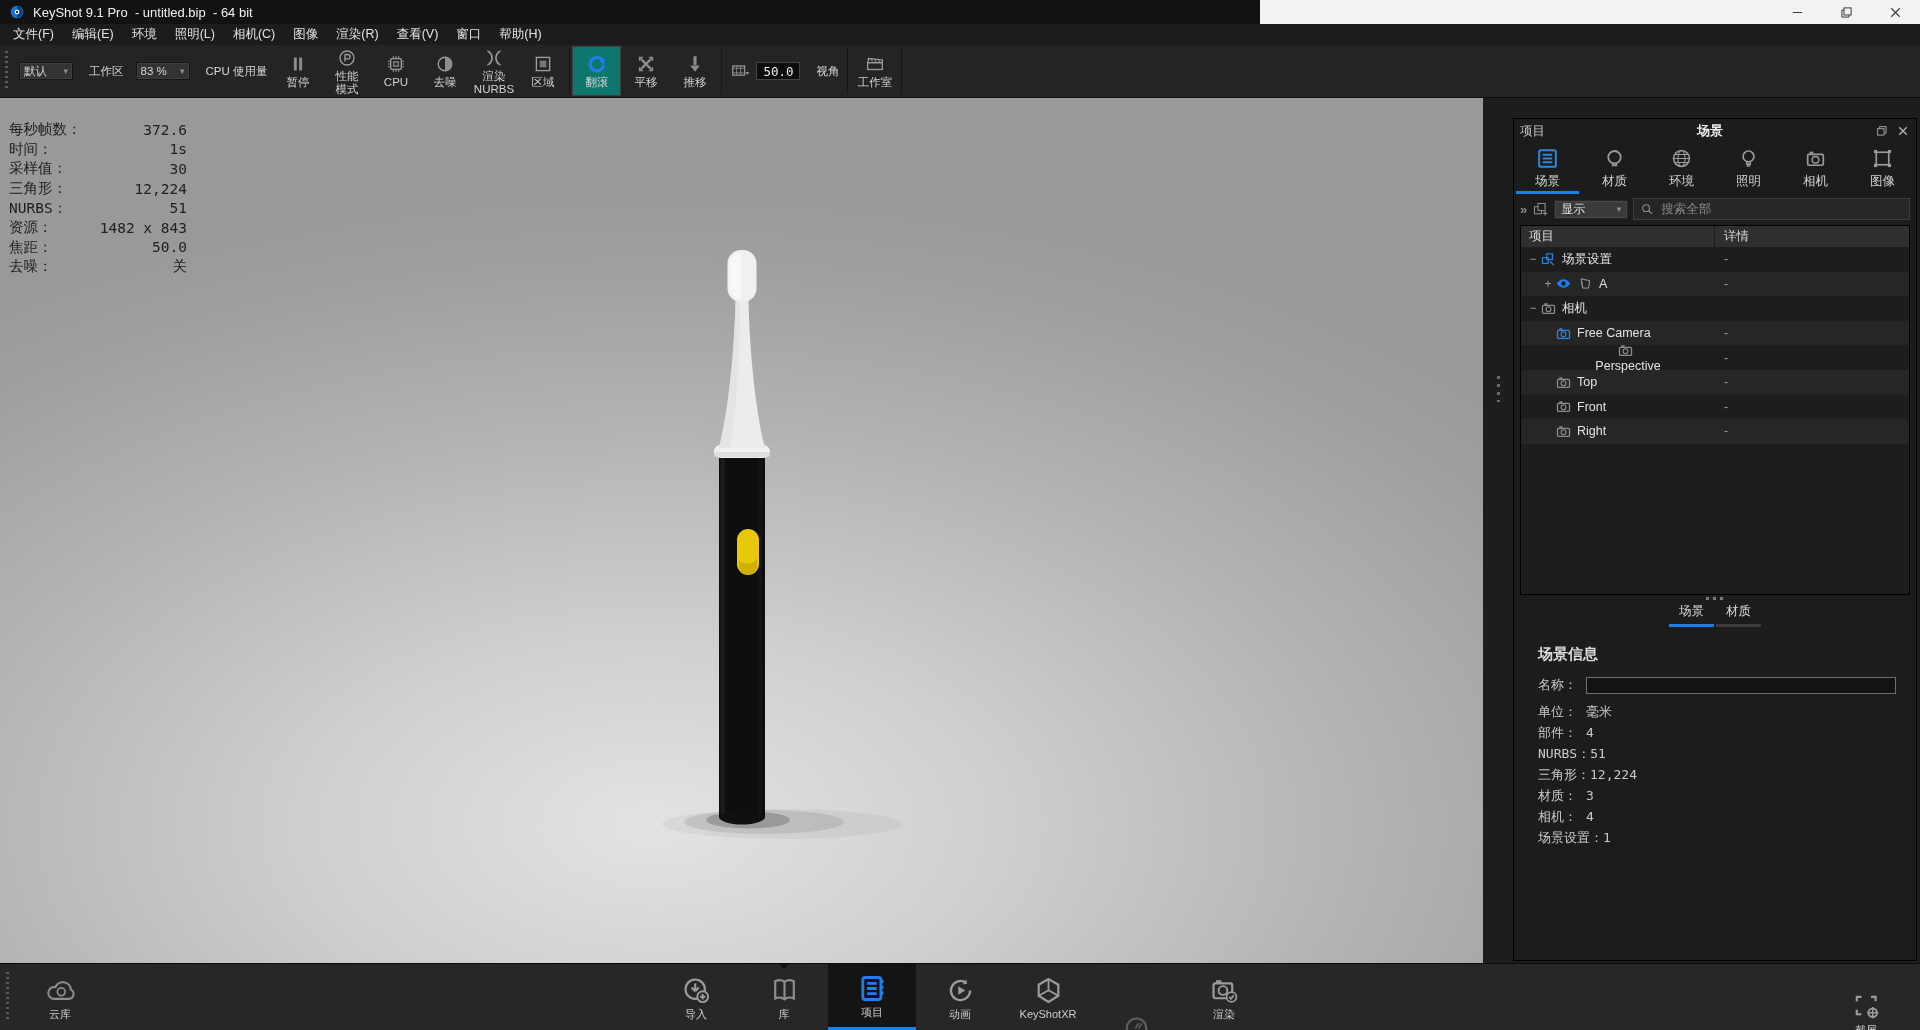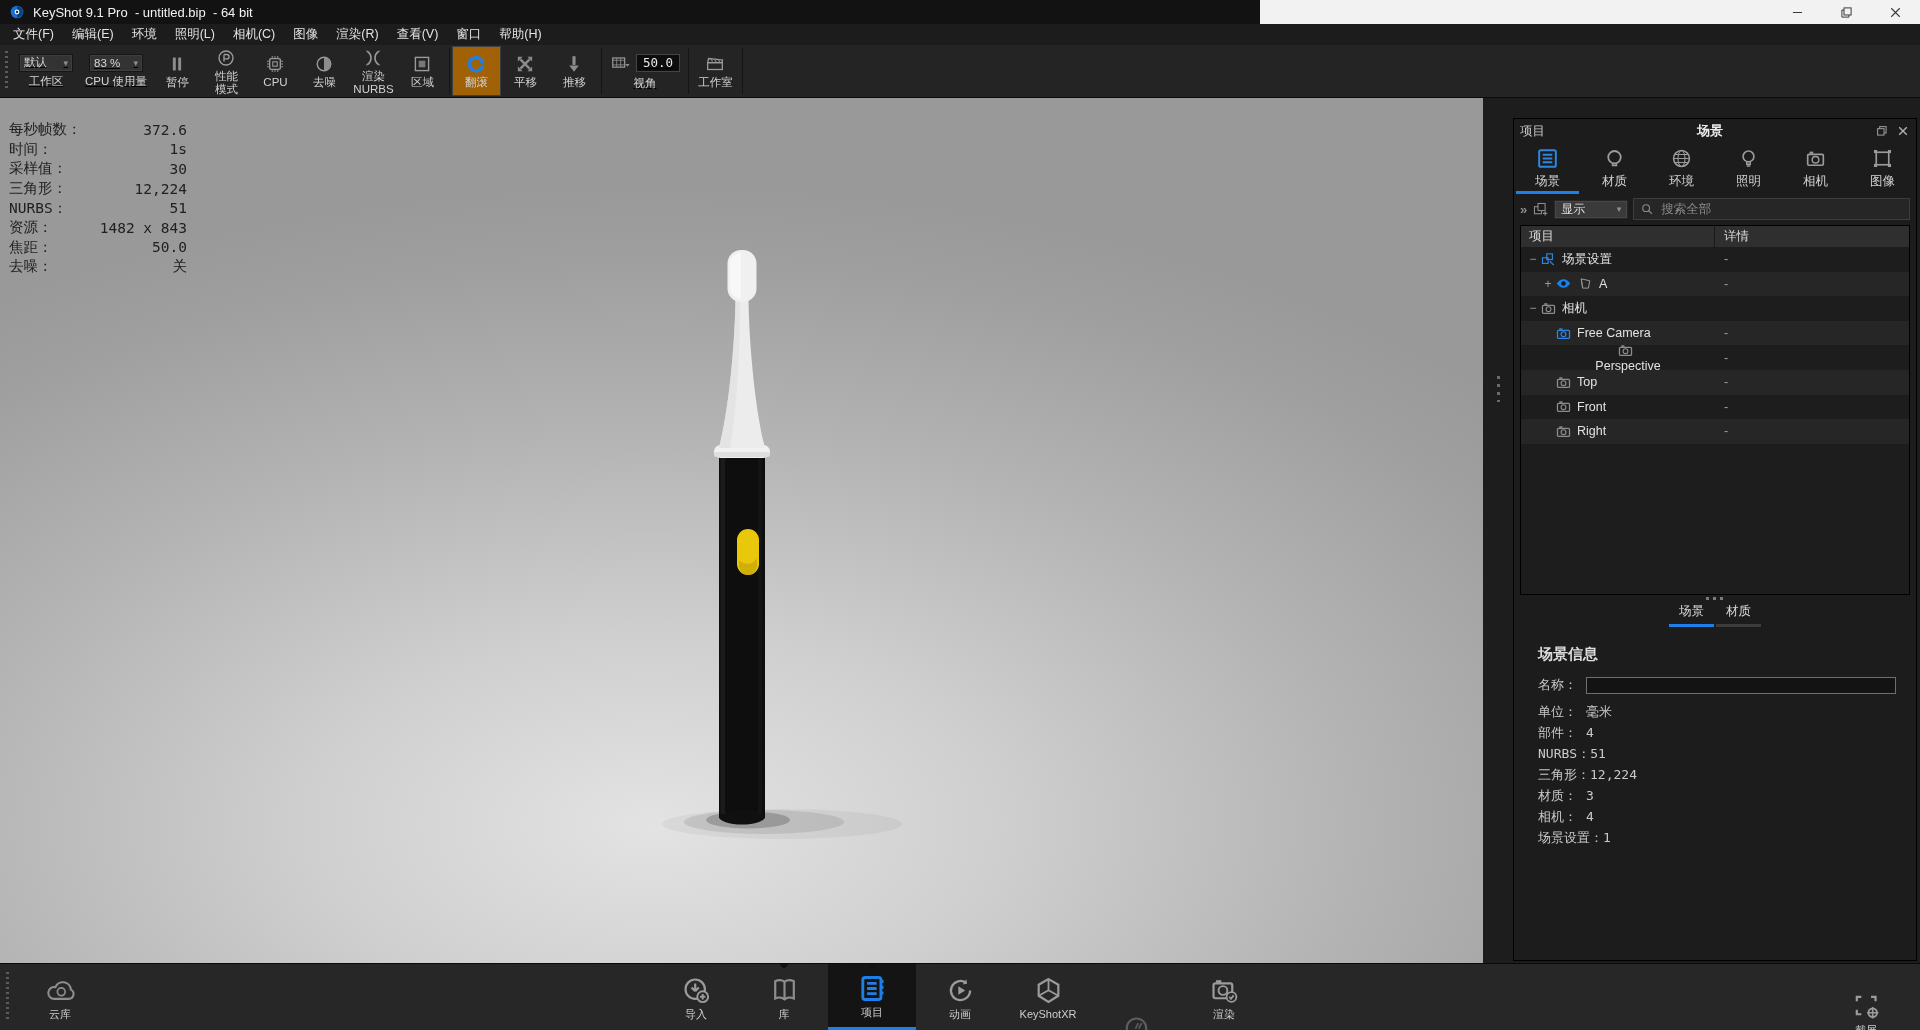--- a/index.html
+++ b/index.html
@@ -21,29 +21,29 @@
   .win-btn{width:49px;display:flex;align-items:center;justify-content:center;}
   .win-btn .icon{width:17px;height:17px;}
 
   
   .menubar{position:absolute;left:0;top:24px;width:1920px;height:21px;background:#1c1c1c;display:flex;align-items:center;padding-left:4px;box-sizing:border-box;}
   .menu-item{padding:0 9px;font-size:12.5px;color:#e3e3e3;line-height:21px;cursor:default;}
 
   
   .toolbar{position:absolute;left:0;top:45px;width:1920px;height:53px;background:#242424;border-bottom:1px solid #0b0b0b;display:flex;align-items:stretch;box-sizing:border-box;}
   .vdots{width:3px;margin:6px 5px;background:repeating-linear-gradient(to bottom,#5c5c5c 0 2px,transparent 2px 5px);}
-  .tb-group{display:flex;flex-direction:column;align-items:center;justify-content:center;gap:2px;padding:0 6px;text-decoration:underline;}
+  .tb-group{display:flex;align-items:center;justify-content:center;gap:16px;padding:0 6px;}
   .tb-dd{display:flex;align-items:center;justify-content:space-between;background:#333;border:1px solid #161616;box-shadow:inset 0 0 0 1px #3e3e3e;color:#d6d6d6;font-size:11.5px;height:16px;padding:0 4px;min-width:44px;}
   .tb-caret{color:#8f8f8f;font-size:9px;margin-left:5px;}
   .tb-glabel{font-size:11.5px;color:#d6d6d6;white-space:pre;}
   .tb-row{display:flex;align-items:stretch;}
   .tb-btn{width:49px;display:flex;flex-direction:column;align-items:center;justify-content:center;gap:1px;color:#d2d2d2;margin:1px 0;}
   .tb-btn .tb-ic{width:22px;height:22px;}
   .tb-label{font-size:11.5px;line-height:1.05;text-align:center;white-space:pre-line;}
-  .tb-btn.active{background:#a16207;border:1px solid #3e3e3e;box-sizing:border-box;}
+  .tb-btn.active{background:#0f766e;border:1px solid #3e3e3e;box-sizing:border-box;}
   .tb-sep{width:1px;background:#151515;margin:3px 2px;}
   .fov-box{display:flex;align-items:center;gap:4px;}
   .fov-input{width:42px;height:16px;background:#0d0d0d;border:1px solid #454545;color:#e8e8e8;font-size:12.5px;text-align:center;font-family:"DejaVu Sans Mono",monospace;padding:0;}
 
   
   .workarea{position:absolute;left:0;top:98px;width:1920px;height:611px;}
   .viewport{position:absolute;left:0;top:0;width:1483px;height:865px;
     background:radial-gradient(1150px 640px at 44% 84%, #e3e3e3 0%, #cfcfcf 30%, #b3b3b3 62%, #9f9f9f 88%, #999 100%);}
   .stats{position:absolute;left:9px;top:22px;width:178px;font-family:"DejaVu Sans Mono",monospace;font-size:14.5px;color:#212121;}
   .stat-row{display:flex;justify-content:space-between;height:19.6px;align-items:center;}

